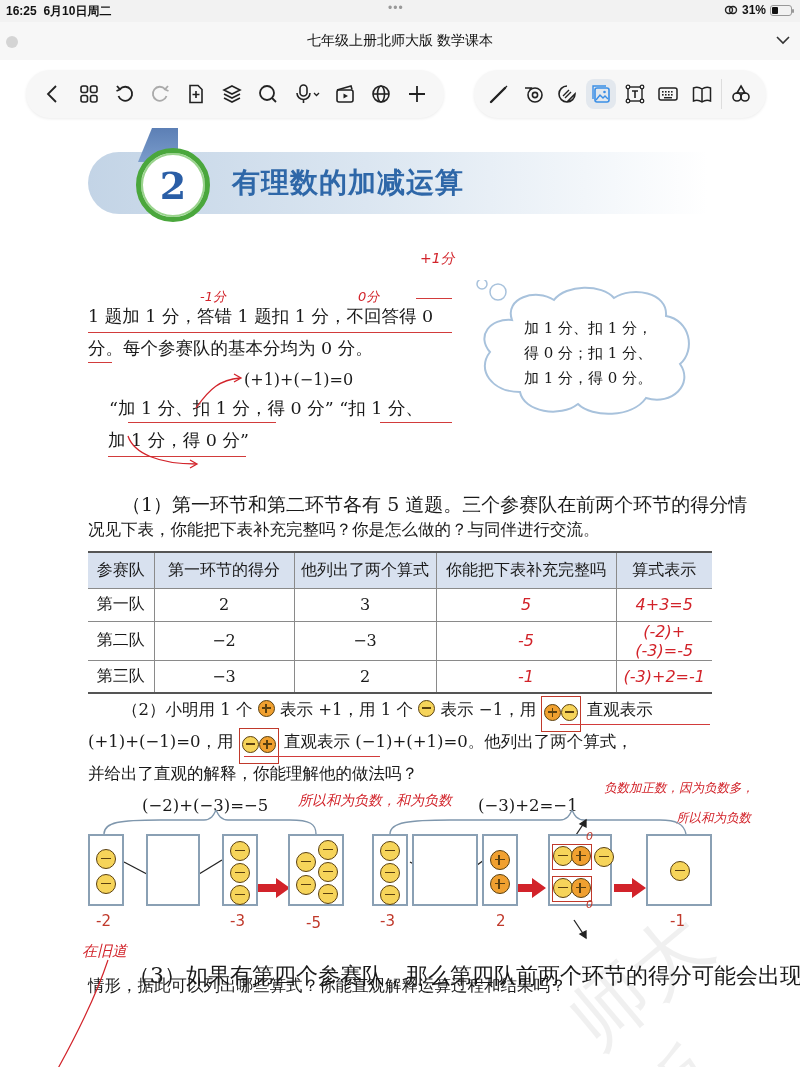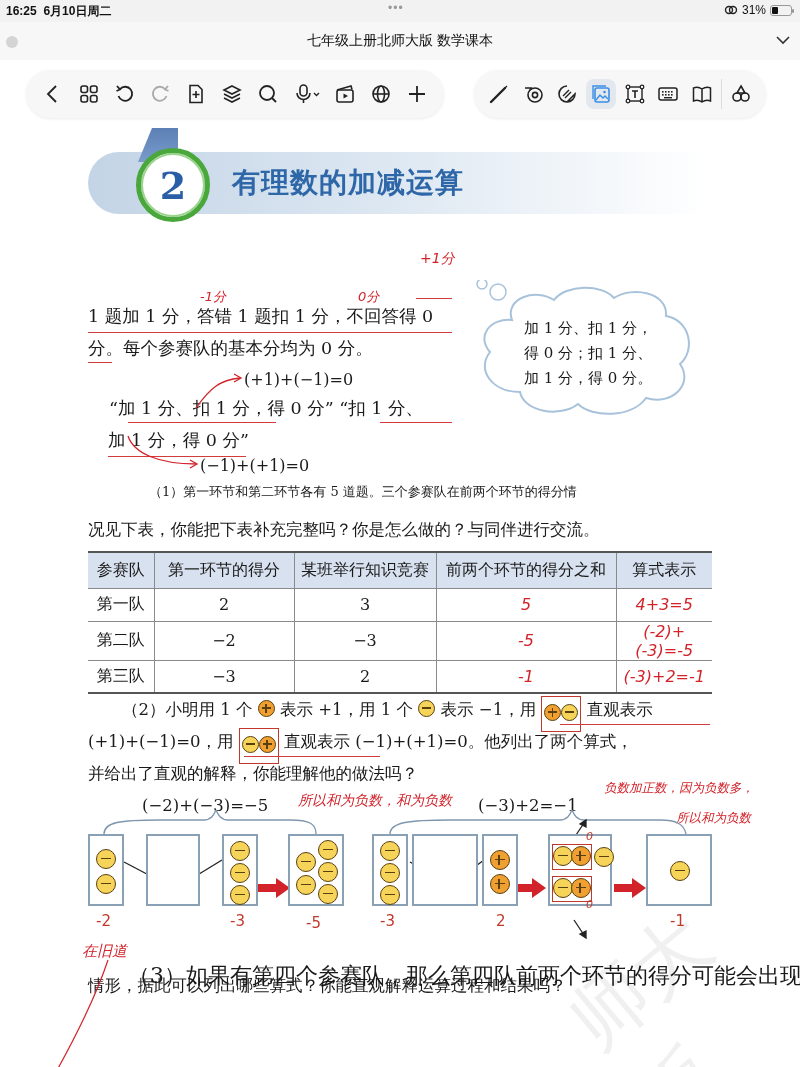--- a/index.html
+++ b/index.html
@@ -4,21 +4,21 @@
 <style>
   * { box-sizing: border-box; margin: 0; padding: 0; }
   html, body { width: 800px; height: 1067px; overflow: hidden; background: #ffffff; }
   body { font-family: "DejaVu Serif", "Liberation Serif", serif; color: #1a1a1a; position: relative; }
 
   
   .statusbar { position: absolute; left: 0; top: 0; width: 800px; height: 22px; background: #f2f2f2;
     font-family: "Liberation Sans", "DejaVu Sans", sans-serif; font-size: 12px; color: #111; }
   .statusbar .time { position: absolute; left: 6px; top: 3px; font-weight: 600; }
   .statusbar .dots { position: absolute; left: 388px; top: 1px; letter-spacing: 1px; color: #999; font-size: 12px; }
-  .statusbar .right { position: absolute; right: 8px; top: 3px; display: flex; align-items: center; gap: 4px; }
+  .statusbar .right { position: absolute; right: 8px; top: 3px; display: flex; align-items: center; gap: 4px; font-weight: bold; }
   .battery { width: 22px; height: 11px; border: 1px solid #999; border-radius: 3px; position: relative; }
   .battery .lvl { position: absolute; left: 1px; top: 1px; bottom: 1px; width: 6px; background: #111; border-radius: 1px; }
   .battery::after { content: ""; position: absolute; right: -3px; top: 3px; width: 2px; height: 4px; background: #999; border-radius: 1px; }
 
   
   .titlebar { position: absolute; left: 0; top: 22px; width: 800px; height: 38px; background: #f7f7f7;
     font-family: "Liberation Sans", "DejaVu Sans", sans-serif; }
   .titlebar .close-dot { position: absolute; left: 6px; top: 14px; width: 12px; height: 12px; border-radius: 50%; background: #d4d4d4; }
   .titlebar .title { position: absolute; left: 0; right: 0; top: 10px; text-align: center; font-size: 14px; color: #111; }
   .titlebar .collapse { position: absolute; right: 10px; top: 9px; font-size: 15px; color: #333; }
@@ -280,21 +280,20 @@
 
   <div class="hw" style="left:420px; top:130px; font-size:14px;">+1分</div>
   <div class="hw" style="left:200px; top:168px; font-size:13px;">-1分</div>
   <div class="hw" style="left:358px; top:168px; font-size:13px;">0分</div>
 
   <div class="txt" style="left:244px; top:244px; font-size:16px;">(+1)+(−1)=0</div>
   <div class="txt" style="left:109px; top:272px;">“加 1 分、扣 1 分，得 0 分”  “扣 1 分、</div>
   <div style="position:absolute; left:128px; top:302px; width:148px; border-bottom:1.5px solid #d23b3b;"></div>
   <div style="position:absolute; left:380px; top:302px; width:72px; border-bottom:1.5px solid #d23b3b;"></div>
   <div class="txt red-ul" style="left:88px; top:304px; width:138px;margin-left:20px;">加 1 分，得 0 分”</div>
-  <div class="txt" style="left:200px; top:330px; font-size:16px;">(−1)+(+1)=0</div>
 
   <svg style="position:absolute; left:120px; top:250px;" width="130" height="110">
     <path d="M76 38 C90 18 100 10 120 8" fill="none" stroke="#d2232a" stroke-width="1.3"></path>
     <path d="M114 4 L121 8 L114 12" fill="none" stroke="#d2232a" stroke-width="1.3"></path>
     <path d="M8 66 C14 84 40 94 76 94" fill="none" stroke="#d2232a" stroke-width="1.3"></path>
     <path d="M70 90 L77 94 L70 98" fill="none" stroke="#d2232a" stroke-width="1.3"></path>
   </svg>
 
   <div class="cloud">
     <svg width="226" height="140" viewBox="0 0 226 140">
@@ -302,30 +301,30 @@
       <circle cx="22" cy="12" r="8" fill="#fff" stroke="#a8c2dc" stroke-width="1.5"></circle>
       <path d="M36 40 C28 18 60 8 78 20 C90 4 126 4 138 18 C156 6 192 12 190 36 C214 40 220 70 204 84 C218 104 196 126 170 118 C156 138 116 138 102 124 C84 138 48 132 44 112 C16 112 0 90 14 72 C0 56 14 38 36 40 Z" fill="#fff" stroke="#a8c2dc" stroke-width="2"></path>
     </svg>
     <div class="ctext">
       <div>加 1 分、扣 1 分，</div>
       <div>得 0 分；扣 1 分、</div>
       <div>加 1 分，得 0 分。</div>
     </div>
   </div>
 
-  <div class="txt" style="left:122px; top:356px; font-size:13px;margin-left:27px;">（1）第一环节和第二环节各有 5 道题。三个参赛队在前两个环节的得分情</div>
+  <div class="txt" style="left:122px; top:368px; font-size:19px;">（1）第一环节和第二环节各有 5 道题。三个参赛队在前两个环节的得分情</div>
   <div class="txt" style="left:88px; top:394px; font-size:16.5px;">况见下表，你能把下表补充完整吗？你是怎么做的？与同伴进行交流。</div>
 
   <table class="score-table">
     <thead>
       <tr>
         <th style="width:66px;">参赛队</th>
         <th style="width:140px;">第一环节的得分</th>
-        <th style="width:142px;">某班举行知识竞赛</th>
-        <th style="width:180px;">前两个环节的得分之和</th>
+        <th style="width:142px;">他列出了两个算式</th>
+        <th style="width:180px;">你能把下表补充完整吗</th>
         <th>算式表示</th>
       </tr>
     </thead>
     <tbody>
       <tr>
         <td>第一队</td>
         <td>2</td>
         <td>3</td>
         <td class="hwcell">5</td>
         <td class="hwcell">4+3=5</td>

